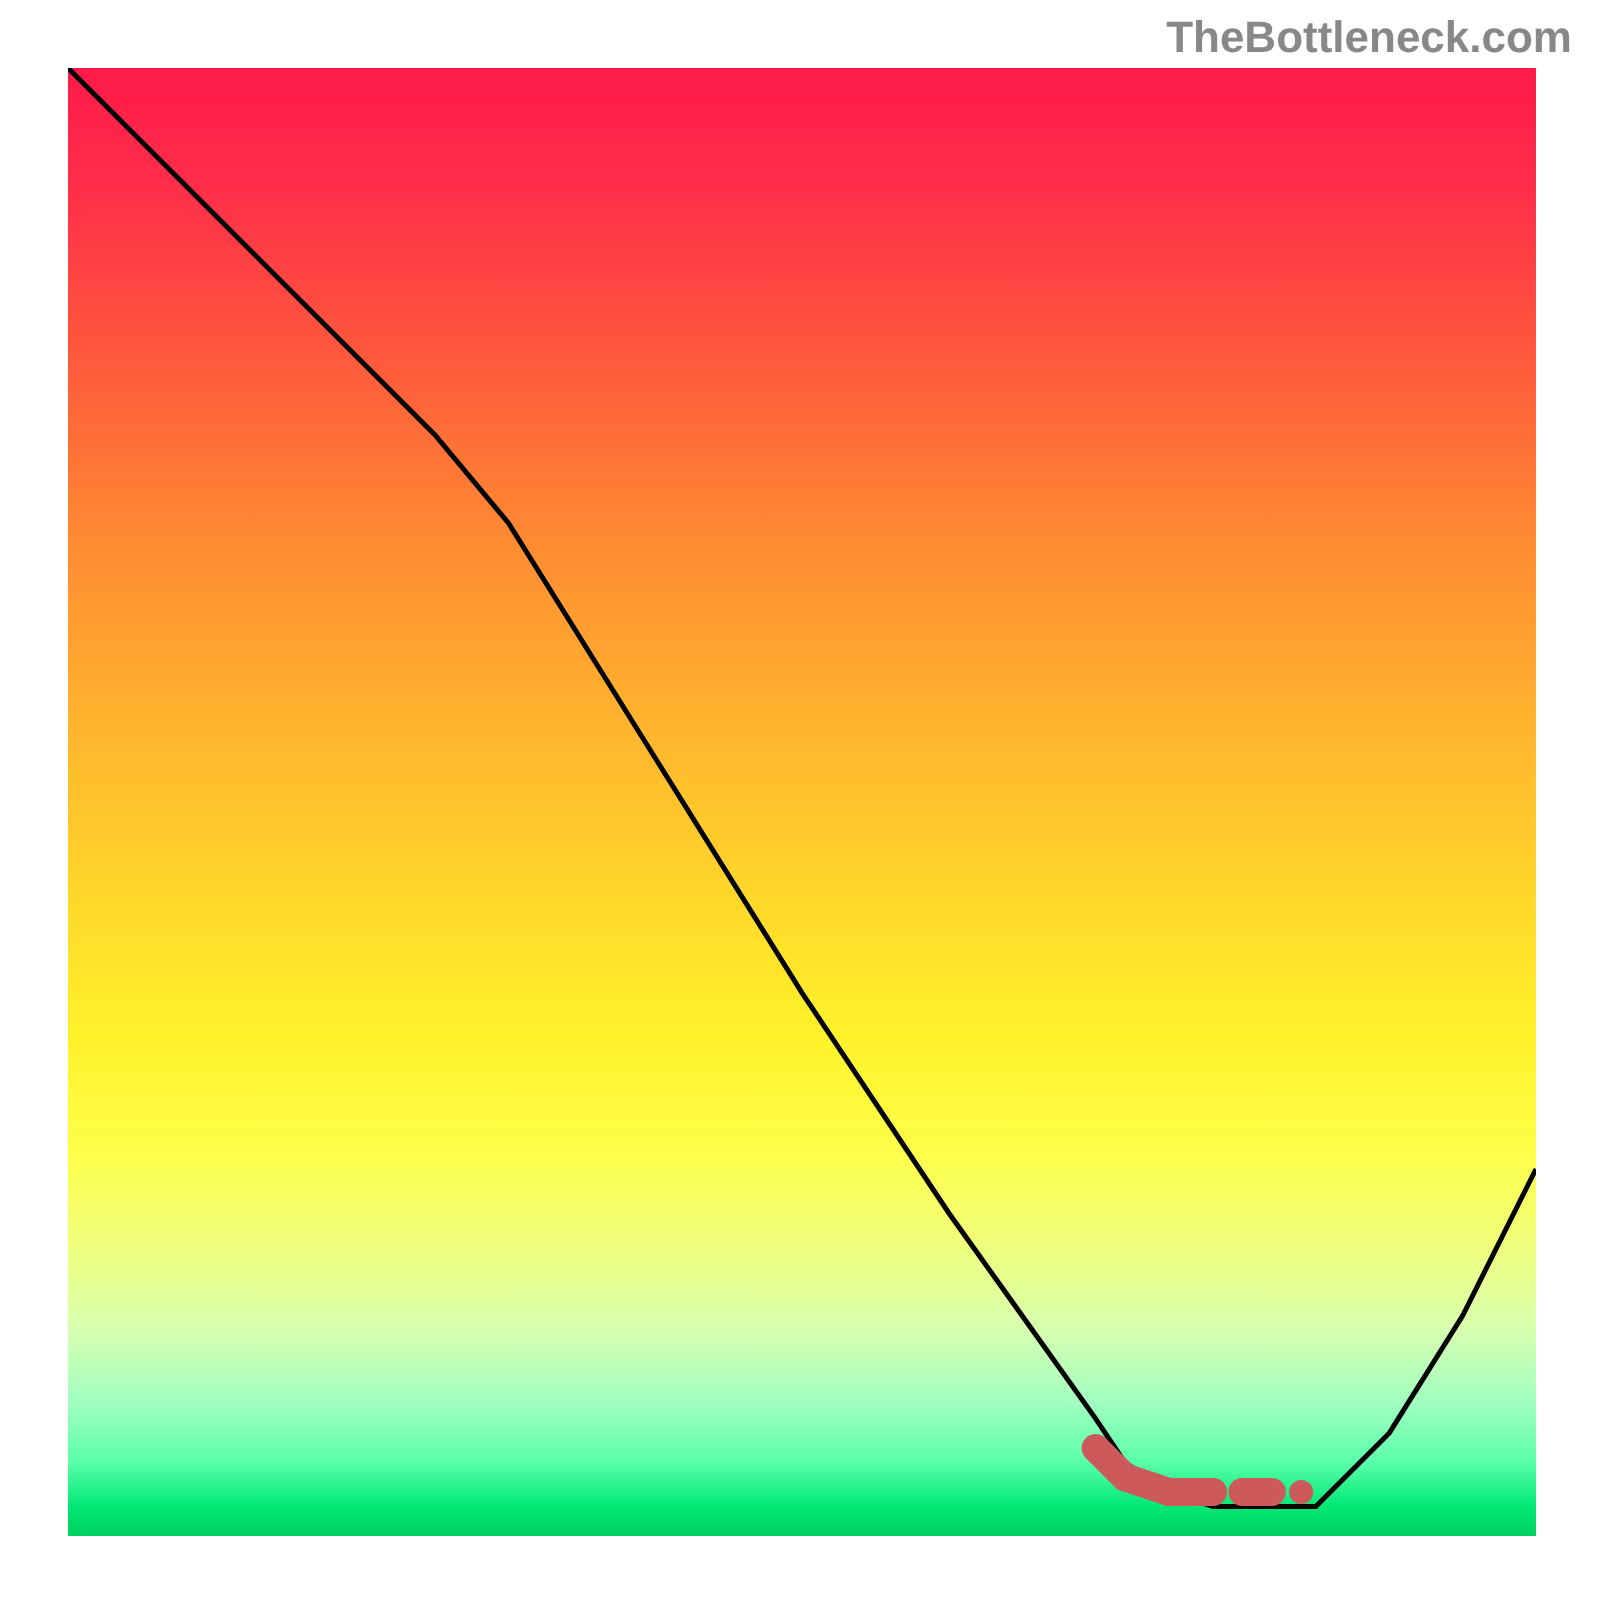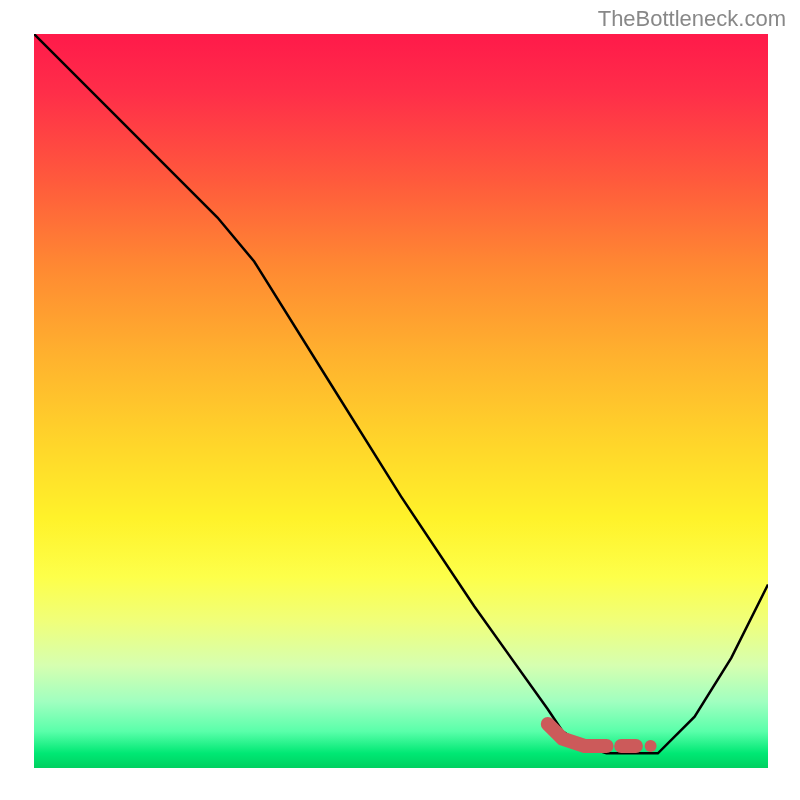--- a/index.html
+++ b/index.html
@@ -17,21 +17,21 @@
     left: 0;
     width: 800px;
     height: 800px;
   }
   .watermark {
     position: absolute;
     top: 6px;
     right: 14px;
     color: #888;
     font-size: 22px;
-    font-weight: 400;
+    font-weight: 700;
     z-index: 10;
   }
   .gradient-area {
     position: absolute;
     left: 34px;
     top: 34px;
     width: 734px;
     height: 734px;
     background: linear-gradient(
       to bottom,

